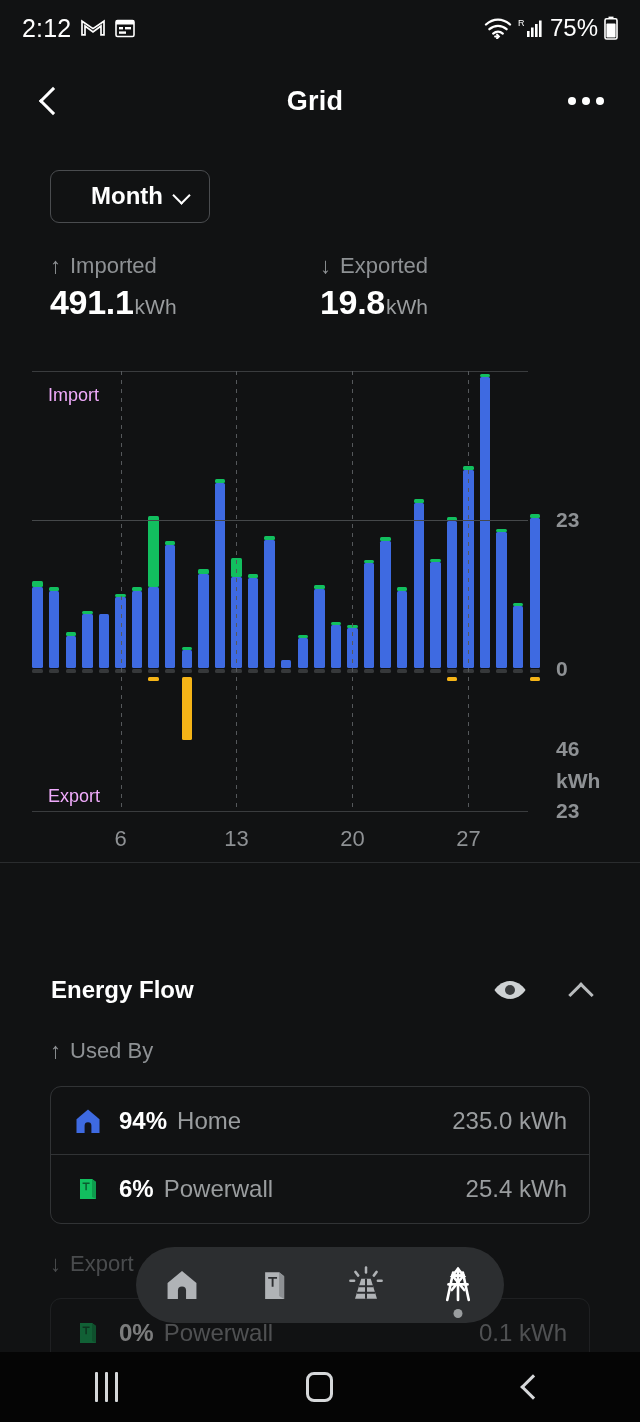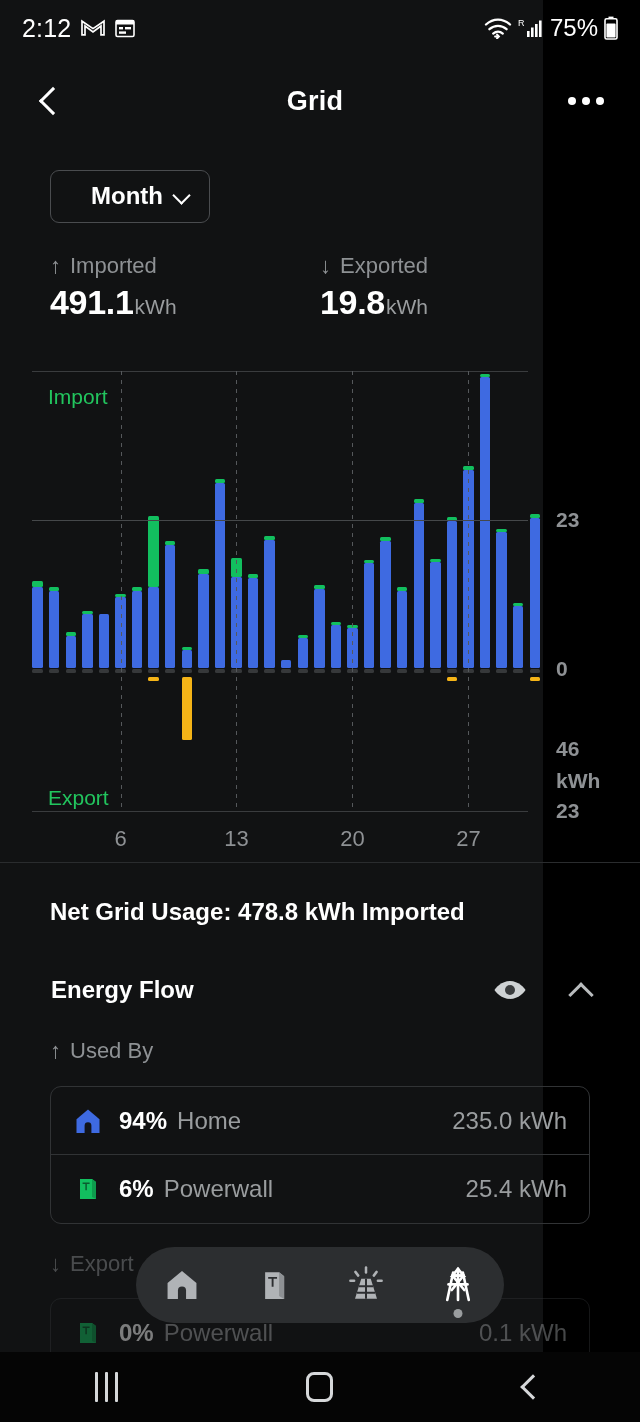--- a/index.html
+++ b/index.html
@@ -4,21 +4,21 @@
 <style>
   * { margin:0; padding:0; box-sizing:border-box; }
   html,body {
     width:640px; height:1422px;
     background:#000;
     font-family:"Liberation Sans", sans-serif;
     overflow:hidden;
   }
   #app {
     position:relative;
-    width:543px; height:1422px;
+    width:640px; height:1422px;
     background:#111213;
   }
 
   
   .statusbar {
     position:absolute; top:0; left:0; width:640px; height:56px;
     display:flex; align-items:center; justify-content:space-between;
     padding:0 22px; color:#fff;
   }
   .sb-left { display:flex; align-items:center; gap:10px; }
@@ -70,21 +70,21 @@
 
   
   .chart-wrap { position:absolute; top:360px; left:0; width:640px; height:500px; }
   .plot { position:absolute; left:32px; top:11px; width:496px; height:440px; }
   .gl-solid { position:absolute; left:0; width:496px; height:1px; background:#3a3c3e; }
   .gl-dash {
     position:absolute; top:11px; width:1px; height:430px;
     background:repeating-linear-gradient(to bottom,#55585b 0 4px,transparent 4px 9px);
   }
   .axlab { position:absolute; color:#8e9194; font-size:21px; font-weight:700; }
-  .plot-word { position:absolute; color:#22c55e; font-size:21px; font-weight:400; }
+  .plot-word { position:absolute; color:#f0abfc; font-size:18px; font-weight:400; }
   .bar { position:absolute; border-radius:1.5px; }
   .bar.imp { background:#3e6ae1; }
   .bar.grn { background:#12bf5f; }
   .bar.exp { background:#f5b417; border-radius:1.5px; }
   .xlab { position:absolute; color:#8e9194; font-size:22px; font-weight:400; transform:translateX(-50%); }
   .sep { position:absolute; left:0; width:640px; height:1px; background:#2a2c2e; }
 
   
   .netline { position:absolute; left:50px; font-size:24px; font-weight:700; color:#fff; }
   .ef-hdr { position:absolute; left:1px; width:640px; padding:0 50px;
@@ -347,21 +347,20 @@
     <div id="xlabels">
         <div class="xlab" style="left: 120.5px; top: 466px;">6</div>
         <div class="xlab" style="left: 236.49px; top: 466px;">13</div>
         <div class="xlab" style="left: 352.48px; top: 466px;">20</div>
         <div class="xlab" style="left: 468.47px; top: 466px;">27</div>
       </div>
   </div>
 
   <div class="sep" style="top:862px;"></div>
 
-  <div class="netline" style="top:898px;">Net Grid Usage: 478.8 kWh Imported</div>
 
   <div class="ef-hdr" style="top:976px;">
     <div class="ef-title">Energy Flow</div>
     <div class="ef-actions">
       <span class="ic">
         <svg width="34" height="24" viewBox="0 0 34 24">
           <path d="M17 3C8.5 3 2.6 10.2 1.5 12c1.1 1.8 7 9 15.5 9s14.4-7.2 15.5-9C31.4 10.2 25.5 3 17 3z" fill="#cfd2d4"></path>
           <circle cx="17" cy="12" r="5" fill="#3a3c3e"></circle>
         </svg>
       </span>

